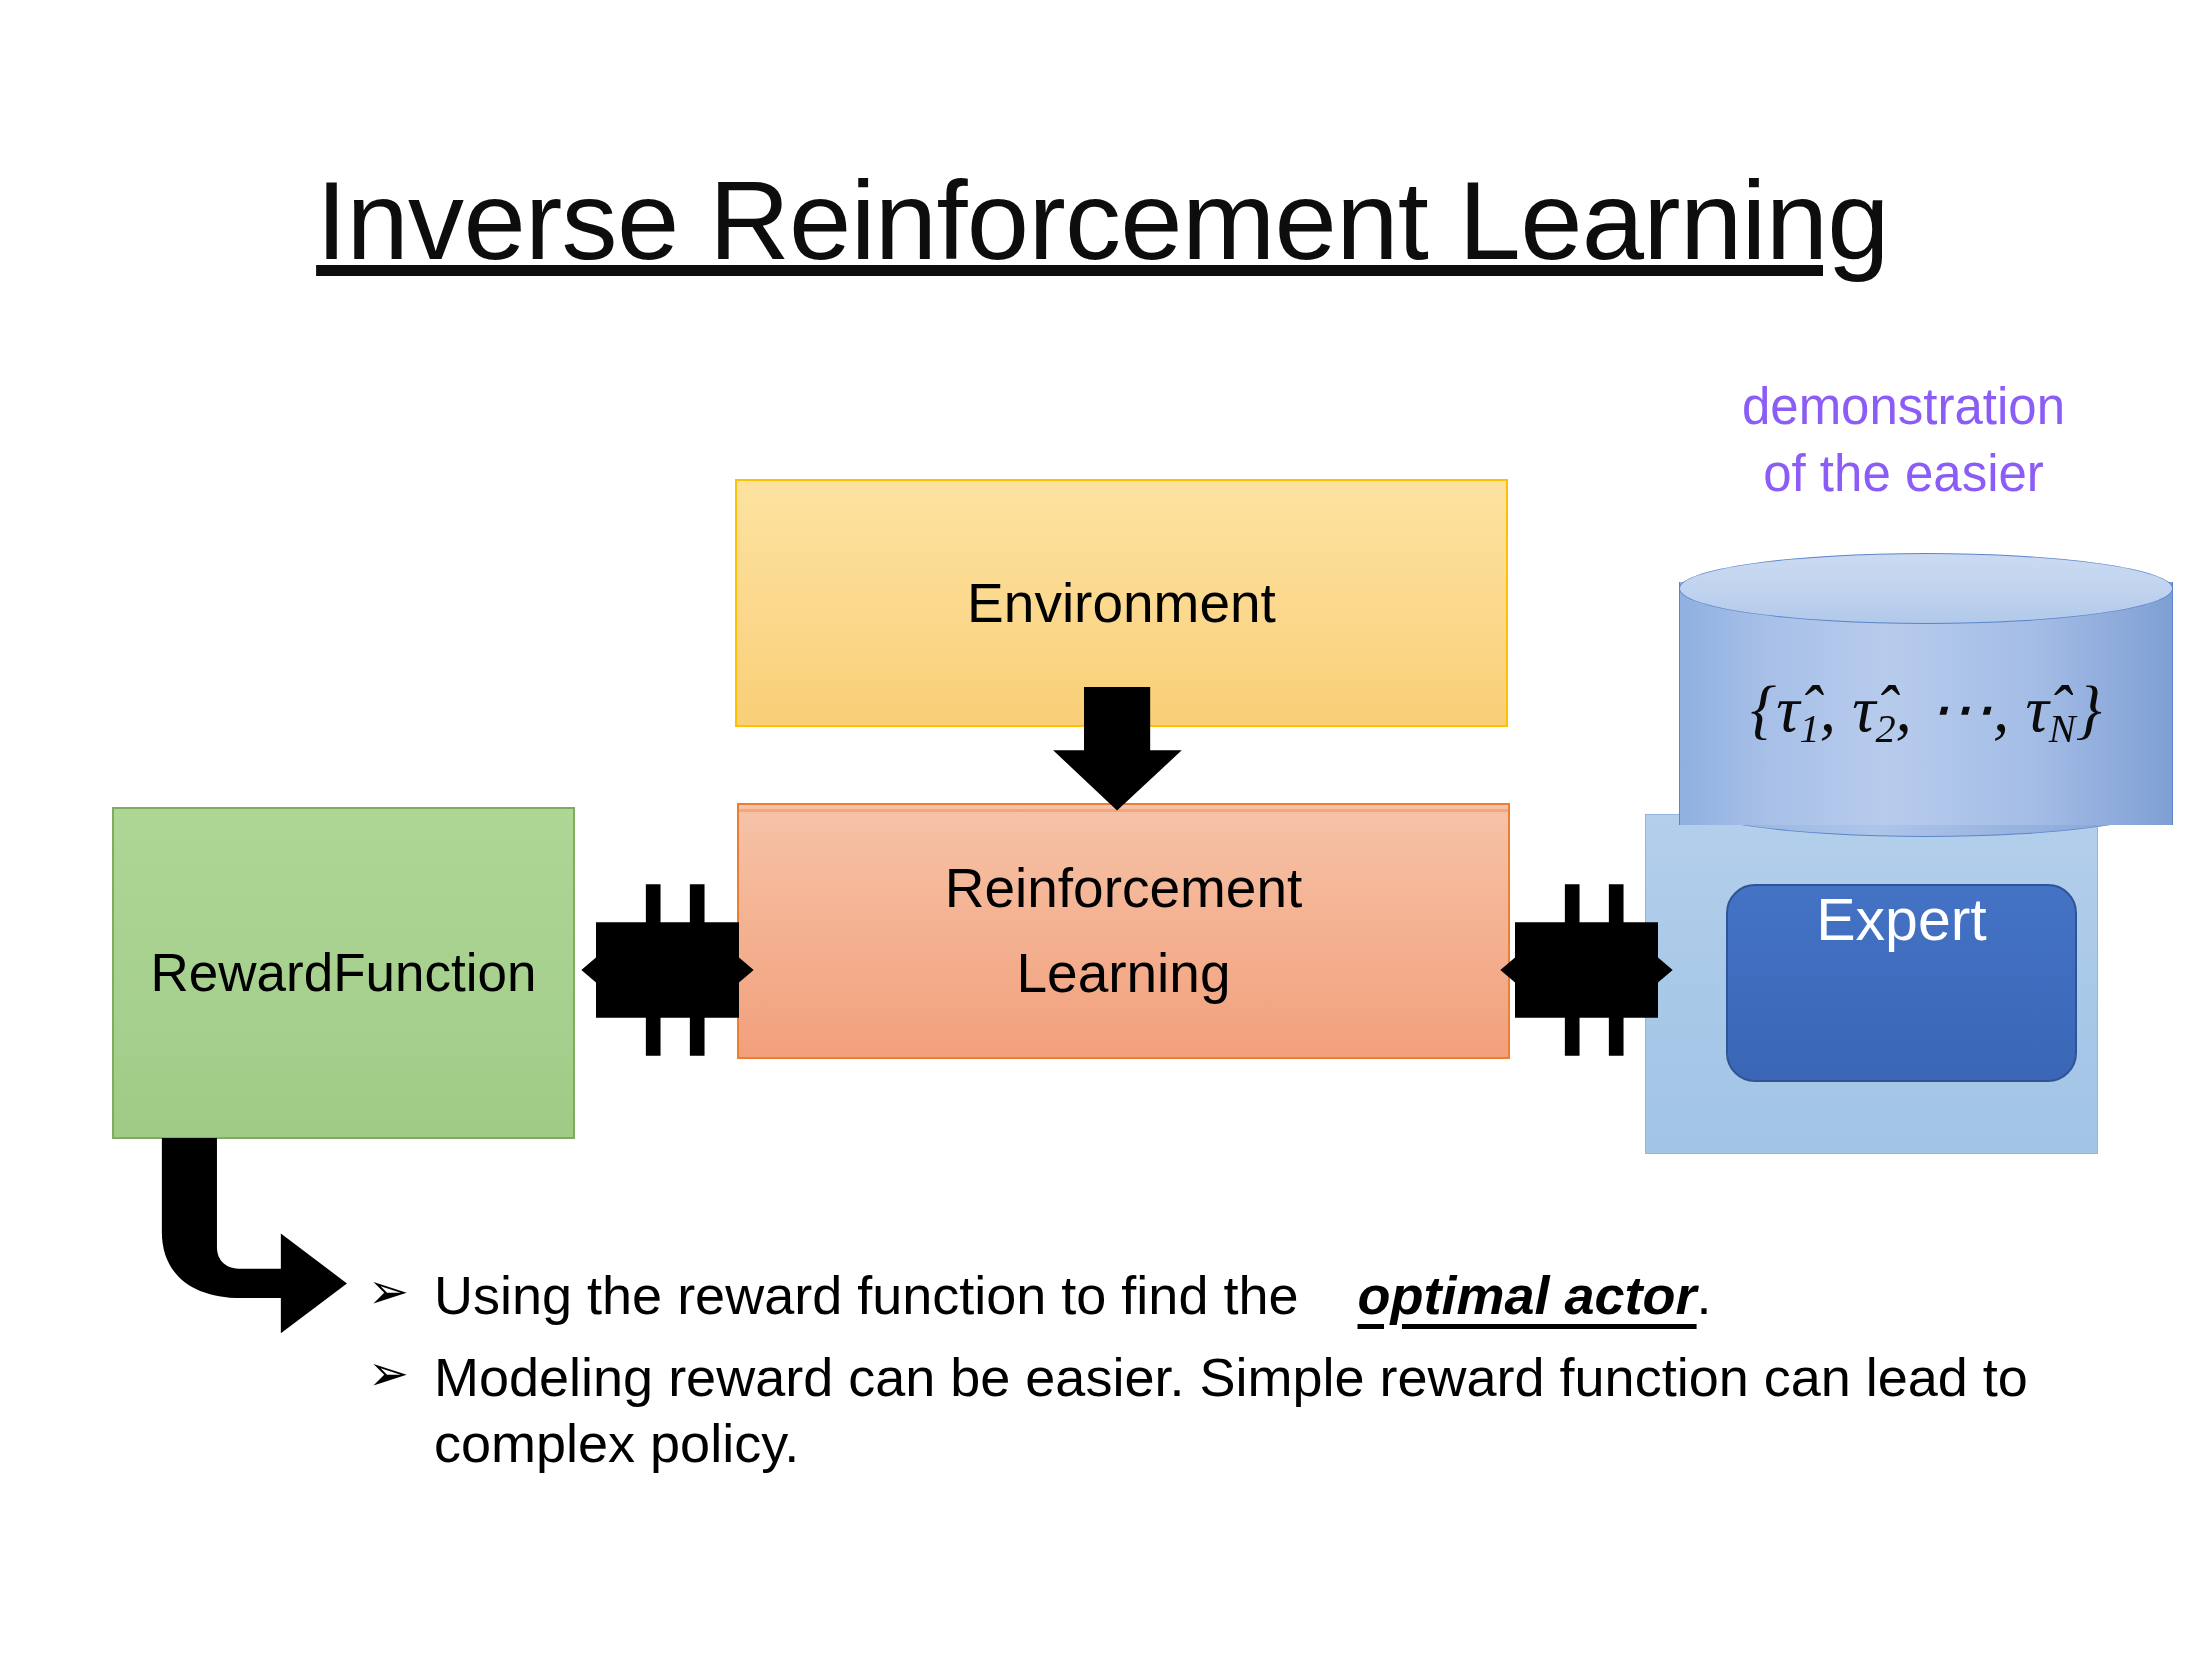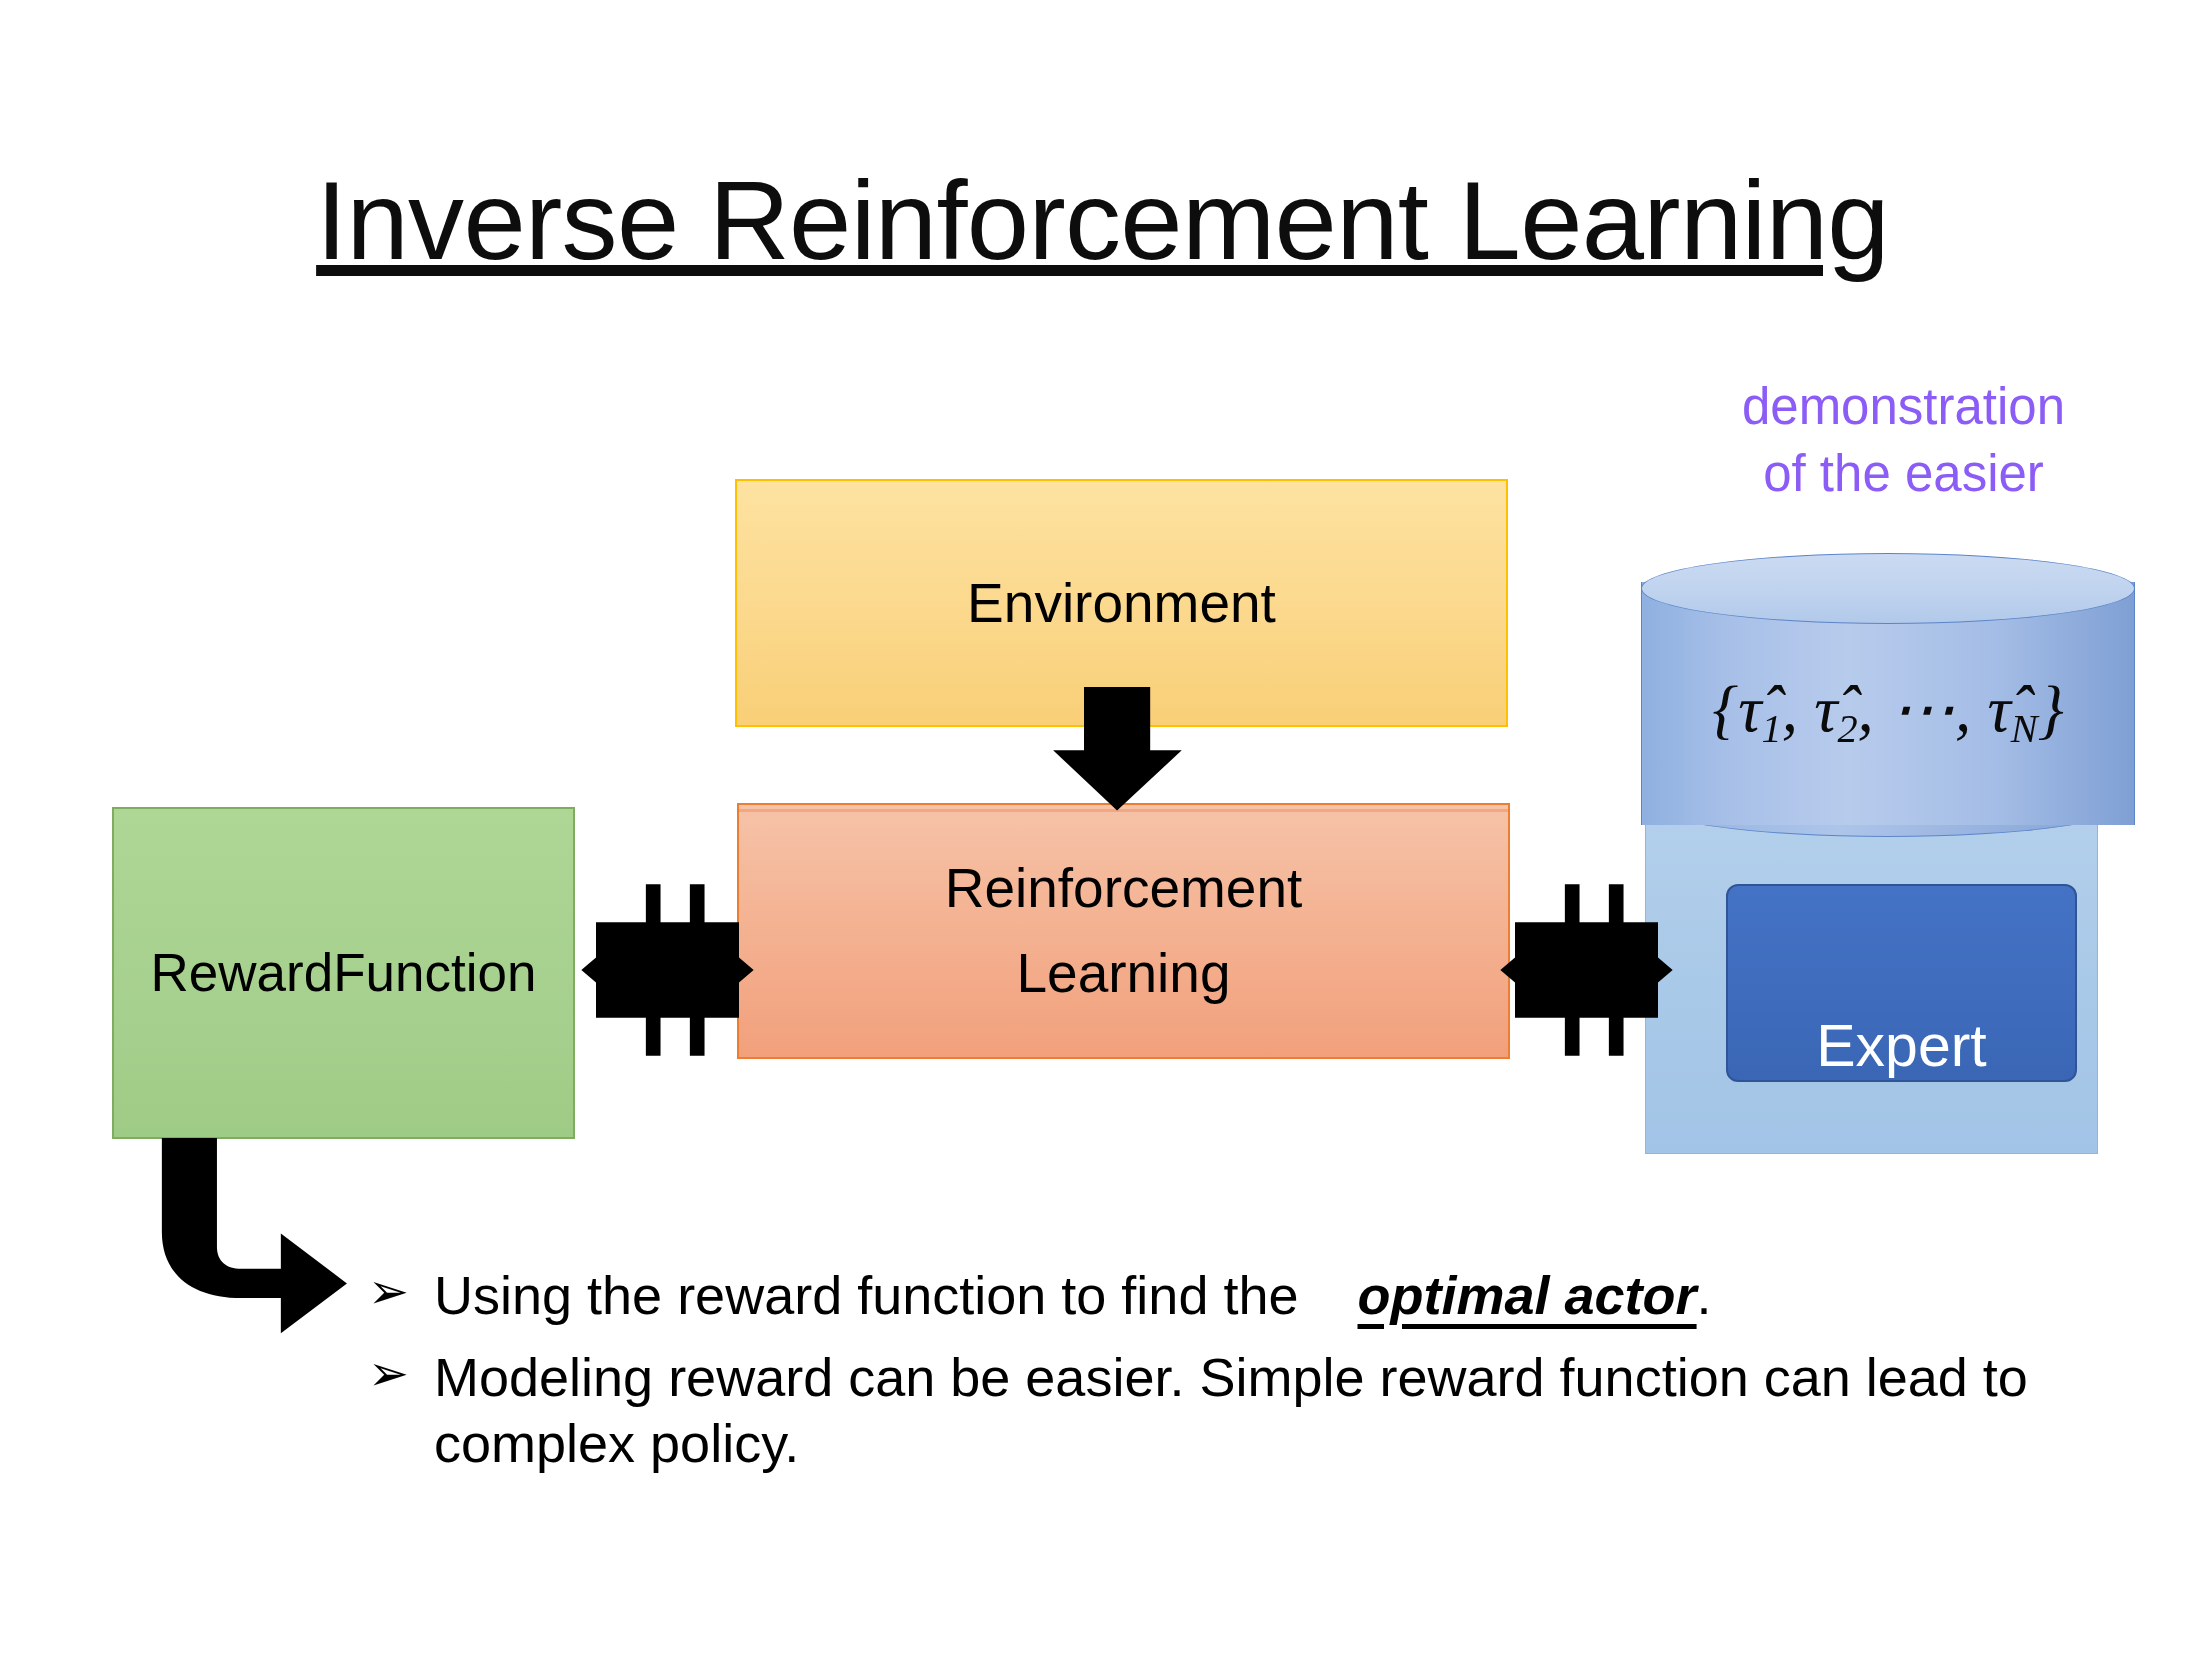--- a/index.html
+++ b/index.html
@@ -109,21 +109,21 @@
     width: 453px;
     height: 340px;
     background: linear-gradient(180deg, #b3cfeb 0%, #a9c9e8 50%, #a2c4e6 100%);
     border: 1.5px solid #8fb6dd;
     box-sizing: border-box;
   }
 
   
   #demo-cylinder {
     position: absolute;
-    left: 1641px;
+    left: 1679px;
     top: 553px;
     width: 494px;
     height: 294px;
     padding-left: 20px;
   }
   #demo-cylinder .cyl-body {
     position: absolute;
     left: 0; top: 29px;
     width: 494px;
     height: 243px;
@@ -176,26 +176,26 @@
     display: inline-block;
   }
 
   
   #expert-box {
     position: absolute;
     left: 1726px;
     top: 884px;
     width: 351px;
     height: 198px;
-    border-radius: 12px;
+    border-radius: 29px;
     background: linear-gradient(180deg, #4472c4 0%, #3f6cbd 55%, #3a66b5 100%);
     border: 2.9px solid #2f5597;
     box-sizing: border-box;
     display: flex;
-    align-items: flex-end;
+    align-items: flex-start;
     justify-content: center;
     font-size: 59px;
     color: #ffffff;
   }
 
   
   .arrow-svg {
     position: absolute;
   }
   #arrow-down-env-rl { left: 1053px; top: 687px; }

